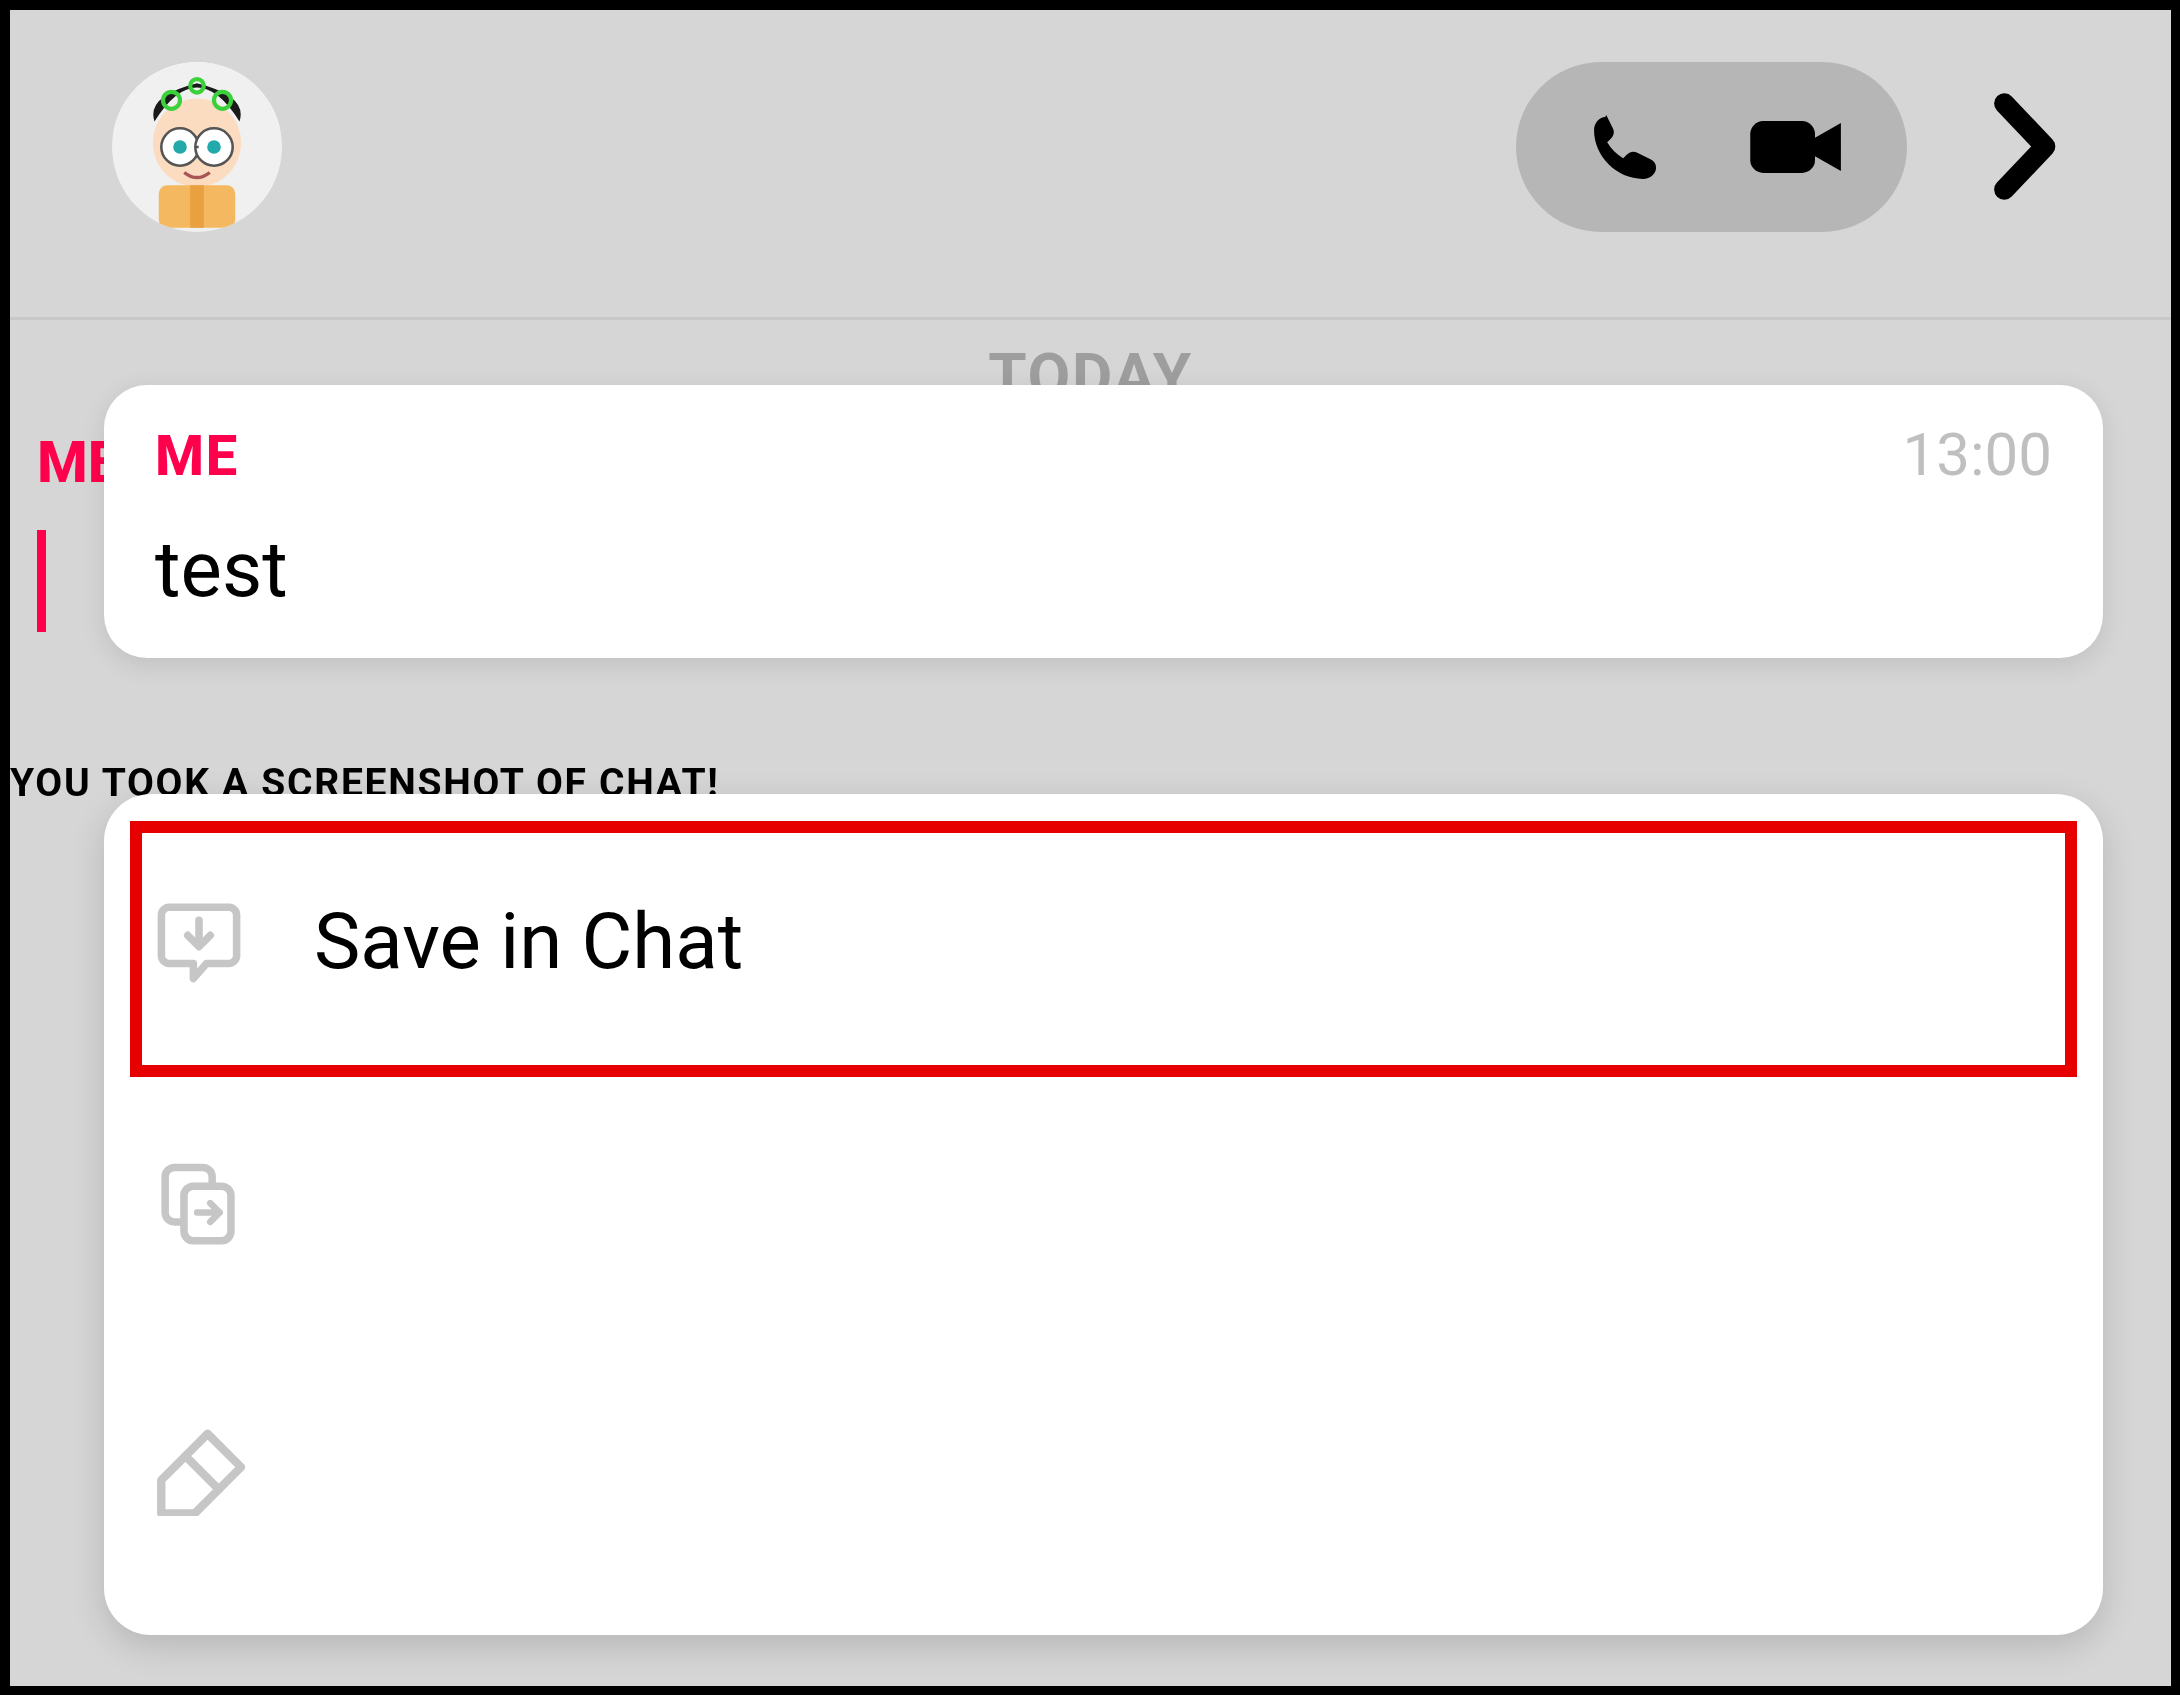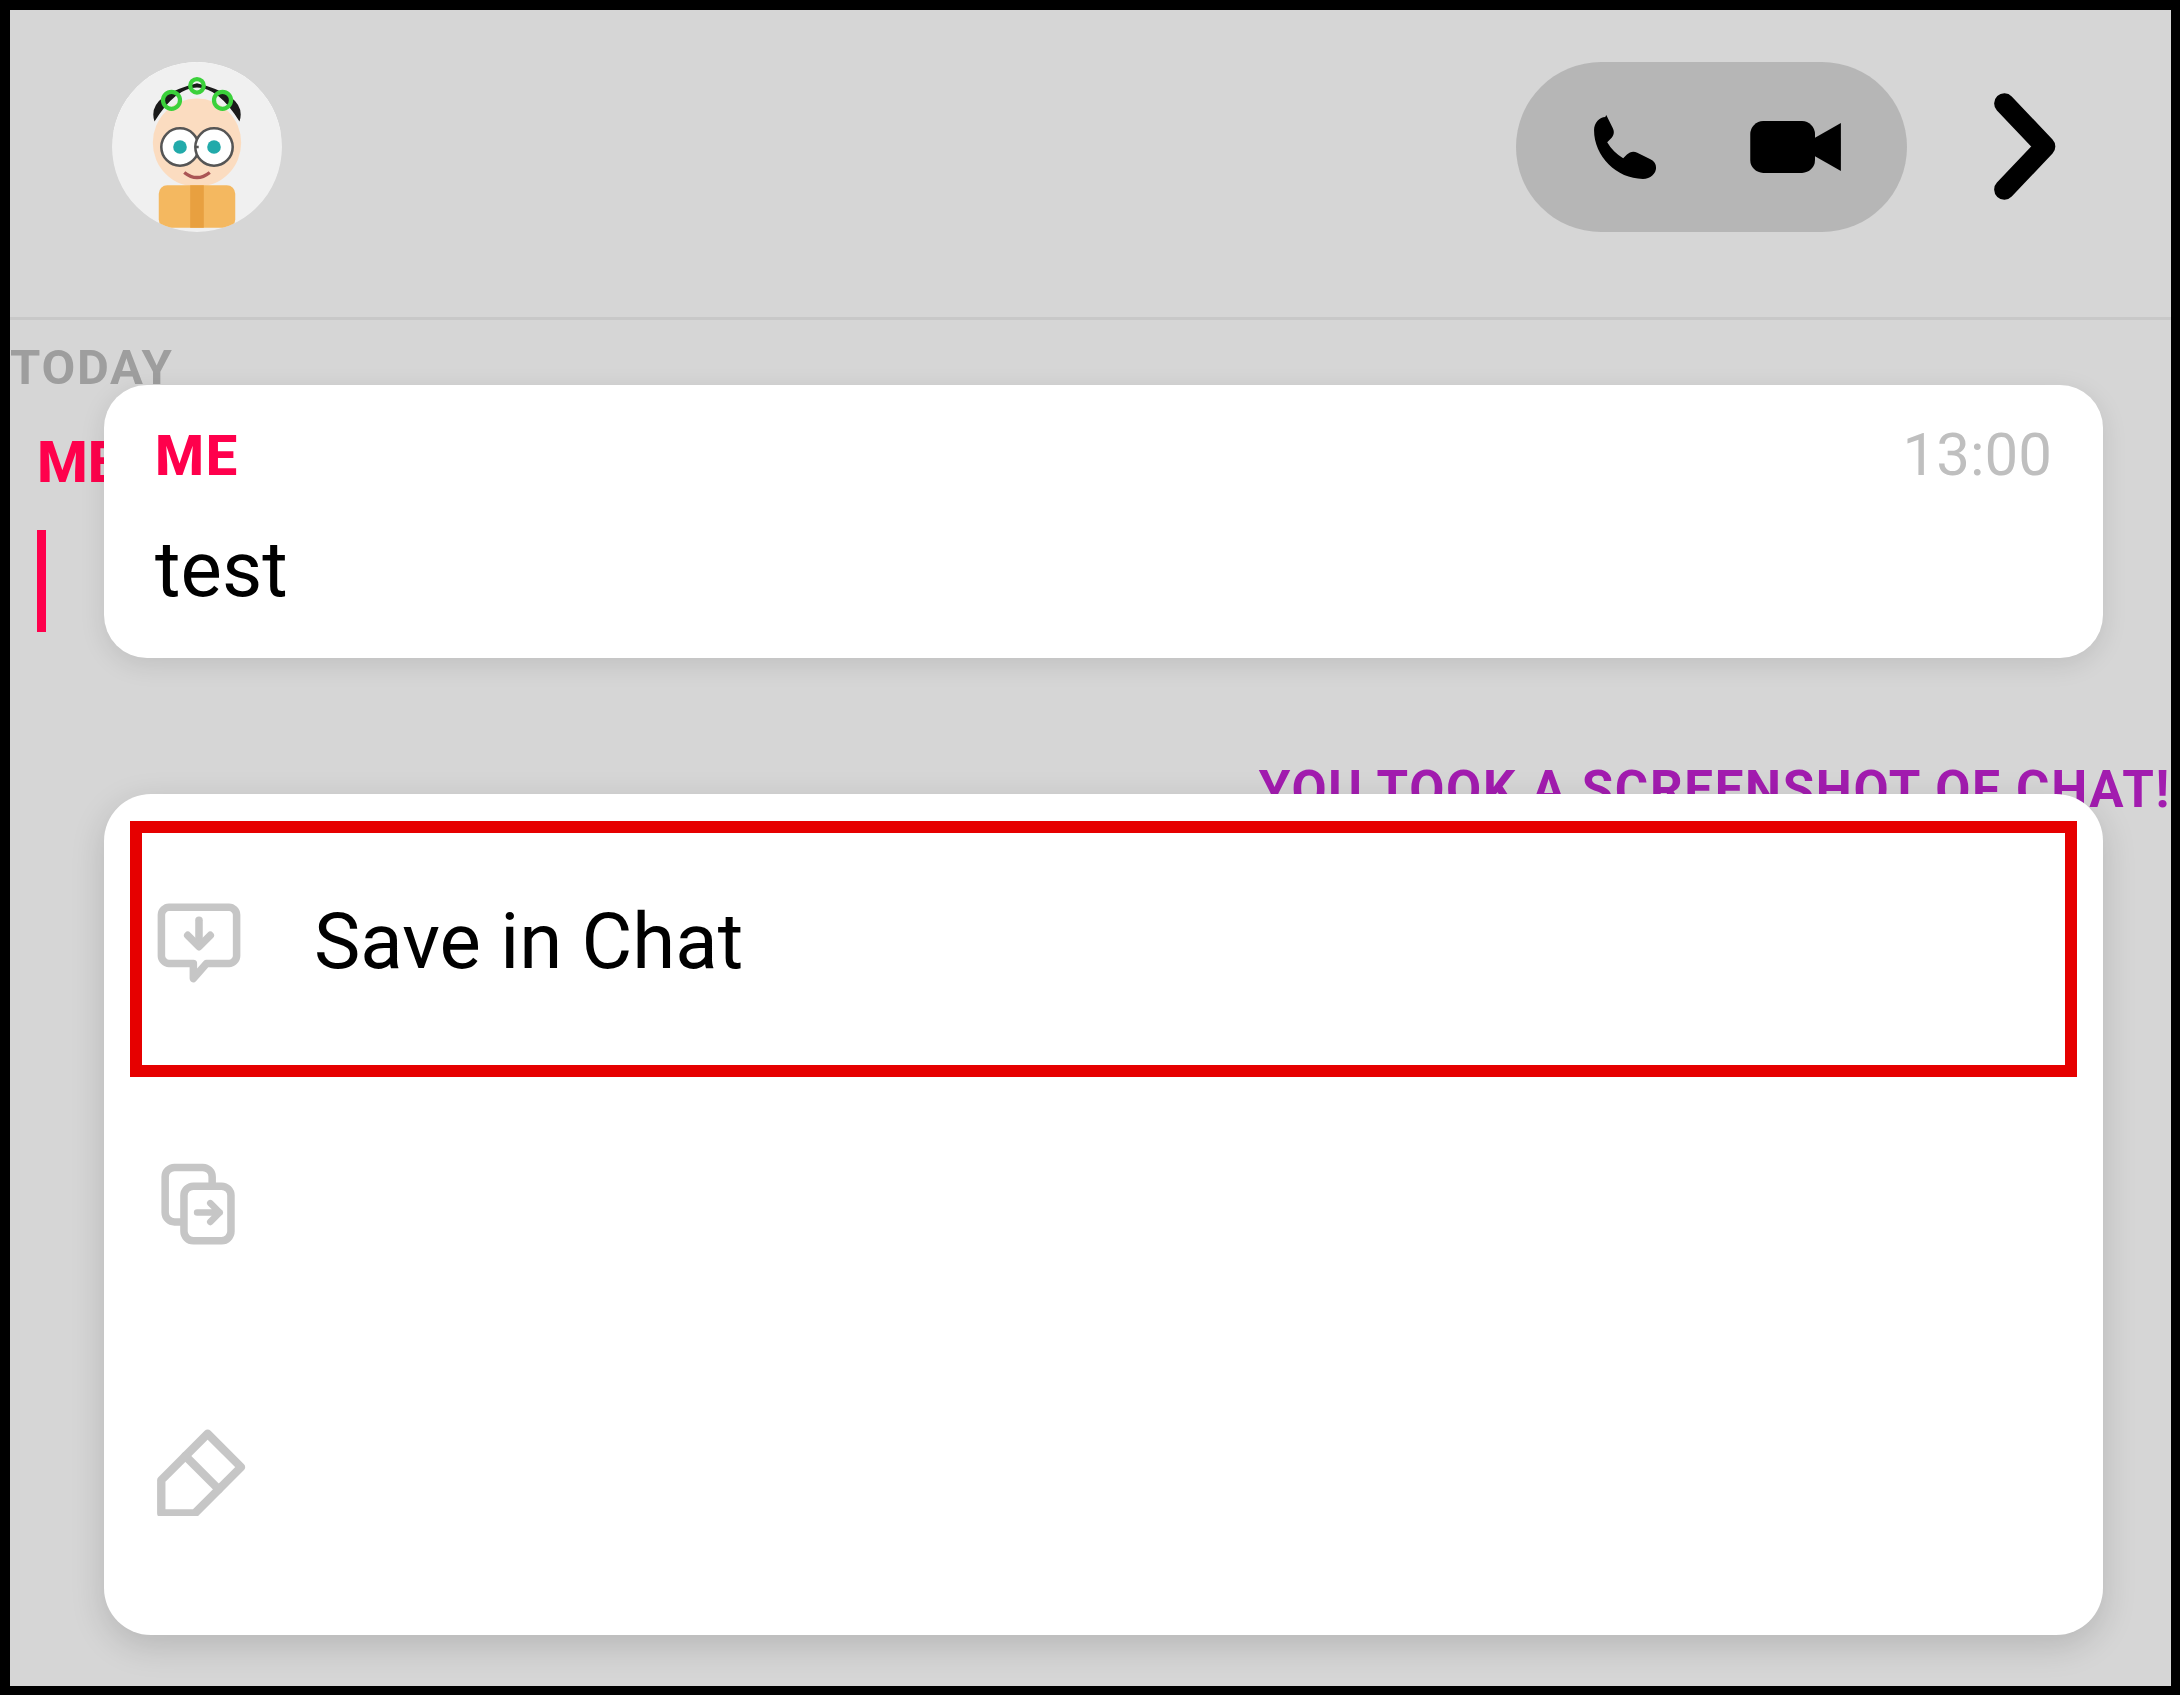--- a/index.html
+++ b/index.html
@@ -73,21 +73,22 @@
     background: #c8c8c8;
   }
 
   
   .bg-content {
     position: absolute;
     left: 0; right: 0;
     top: 324px;
   }
   .bg-today {
-    font-size: 49px;
+    text-align: center;
+    font-size: 62px;
     font-weight: 700;
     color: #9e9e9e;
     letter-spacing: 1.7px;
     margin-top: 5.1px;
   }
   .bg-me {
     position: absolute;
     left: 27px;
     top: 94px;
     font-size: 58px;
@@ -99,24 +100,24 @@
     left: 27px;
     top: 196px;
     width: 8.5px;
     height: 102px;
     background: #ff004c;
   }
   .bg-screenshot-note {
     position: absolute;
     top: 426px;
     left: 0; right: 0;
-    text-align: right;
-    font-size: 51px;
+    text-align: left;
+    font-size: 39px;
     font-weight: 700;
-    color: #a21caf;
+    color: #000000;
     letter-spacing: 1.7px;
   }
 
   
   .message-card {
     position: absolute;
     left: 94px;
     right: 68px;
     top: 375px;
     background: #fff;

